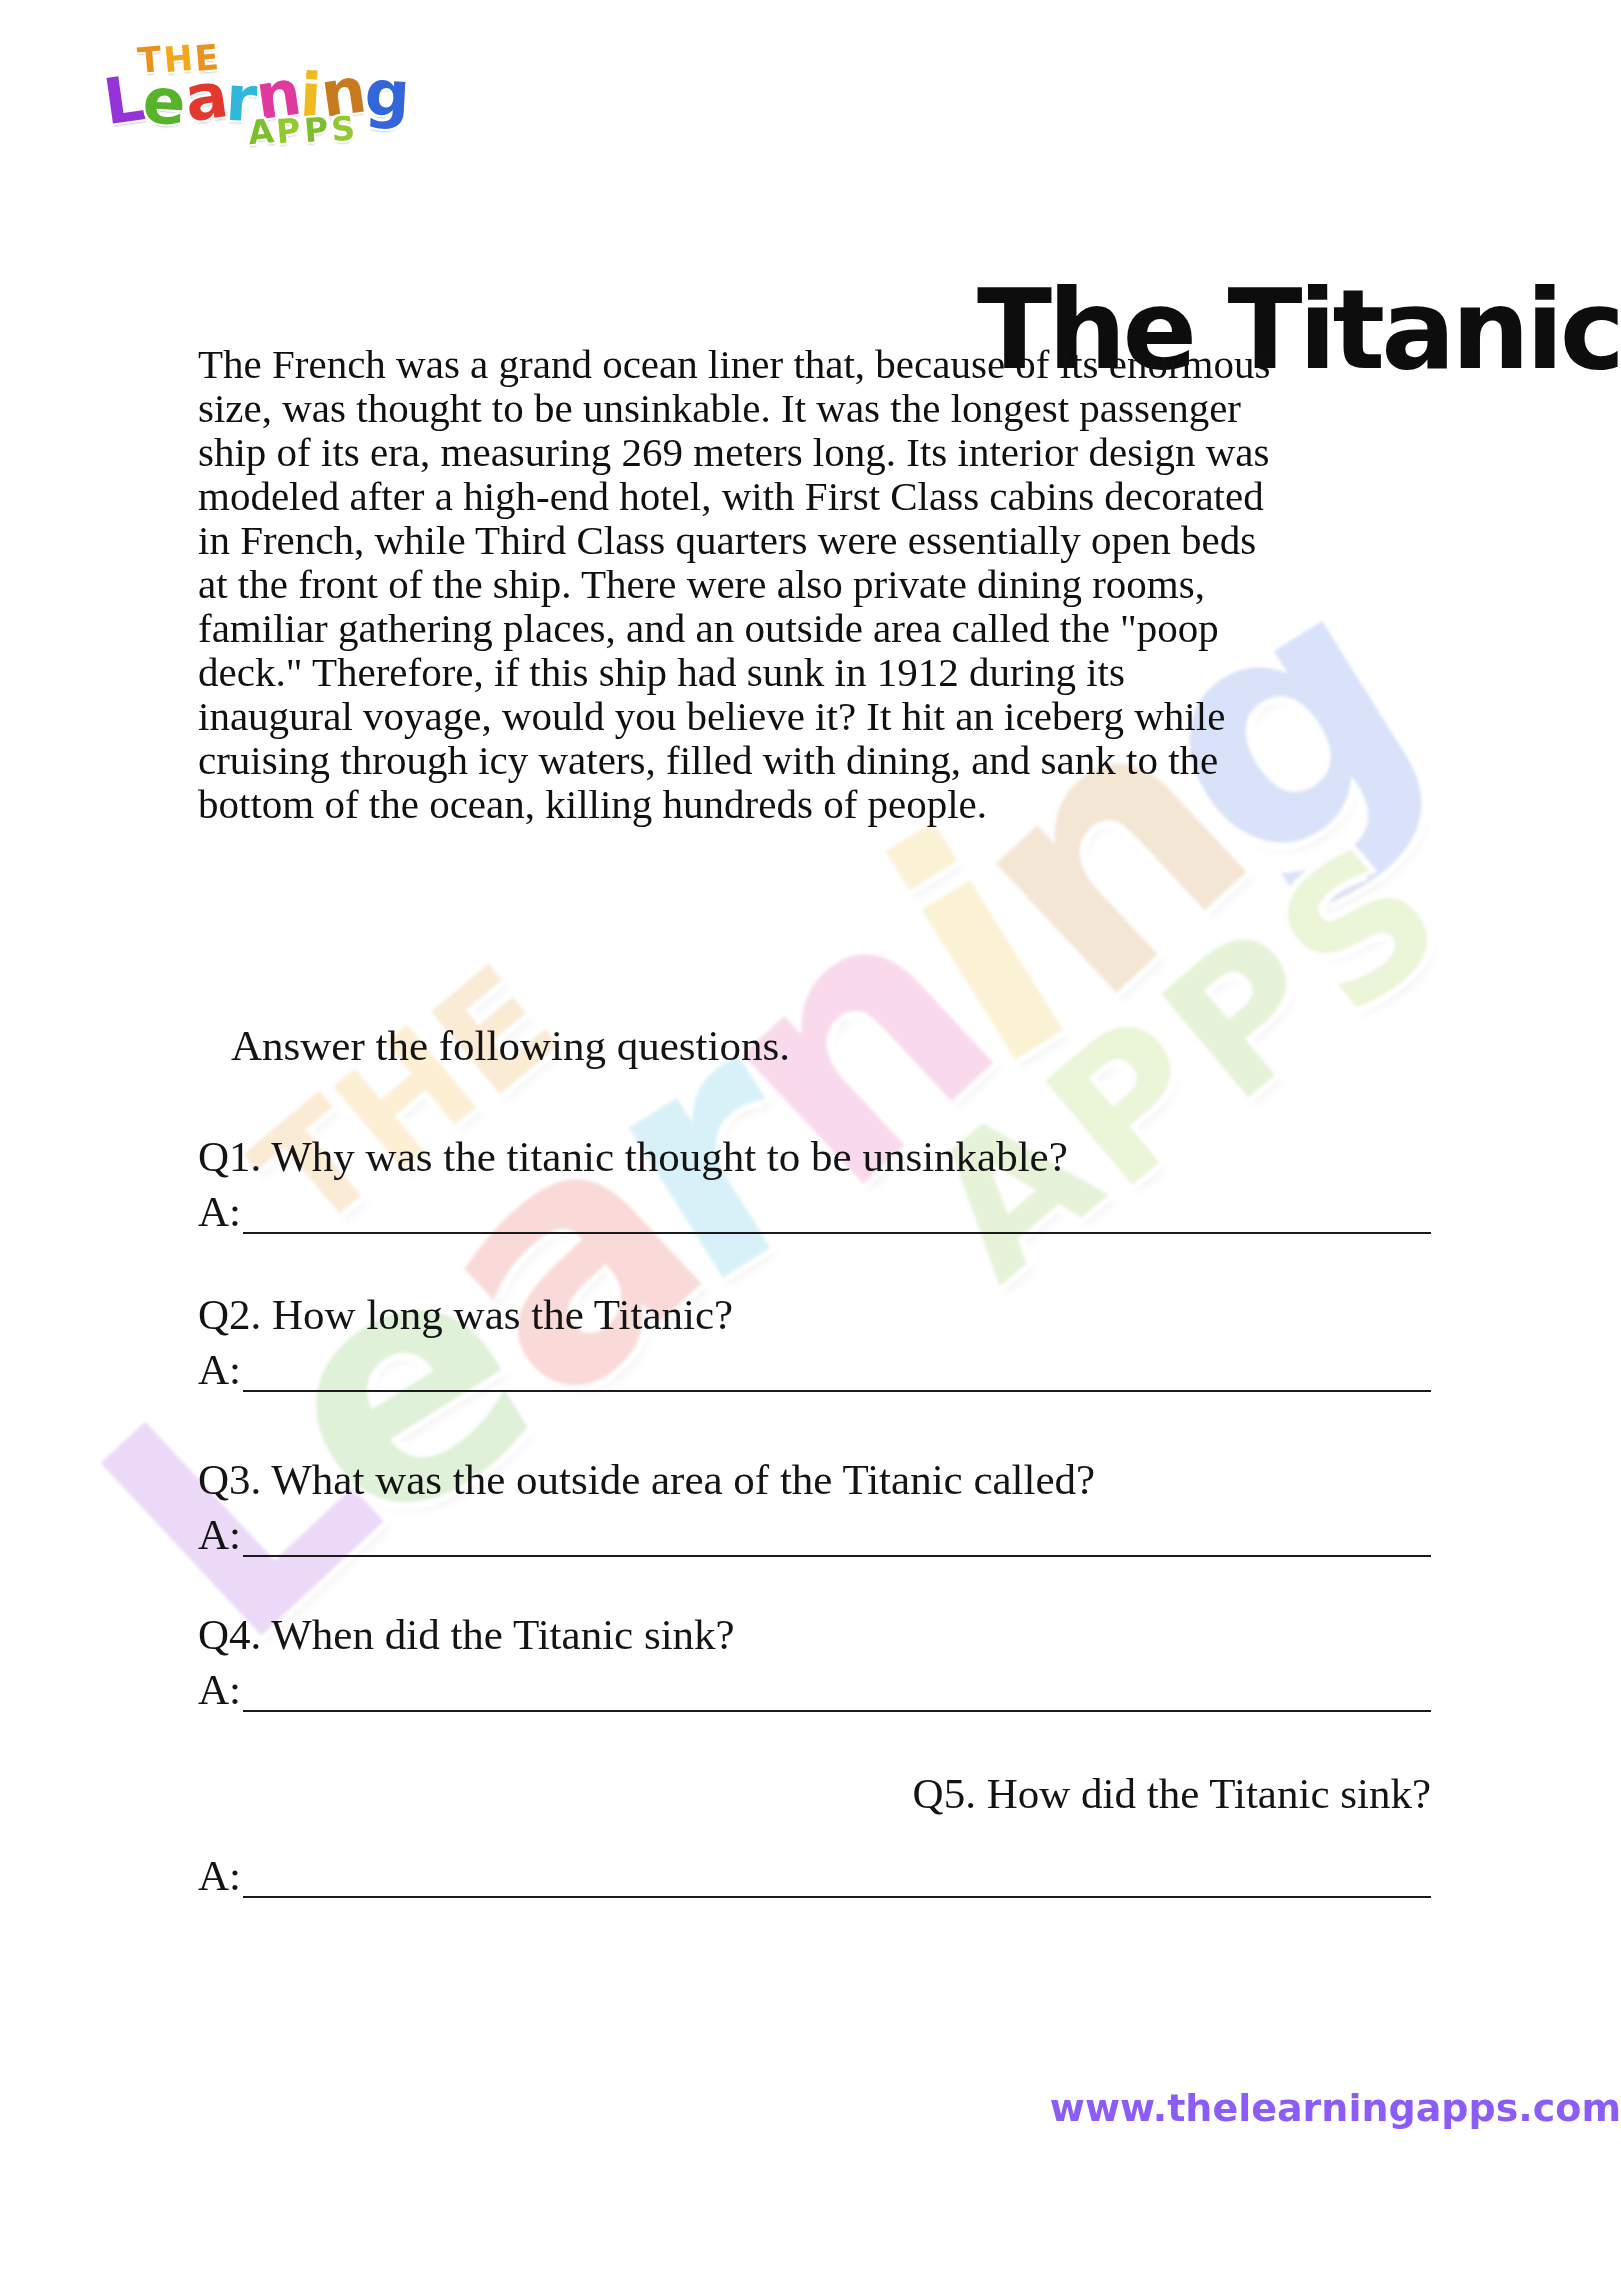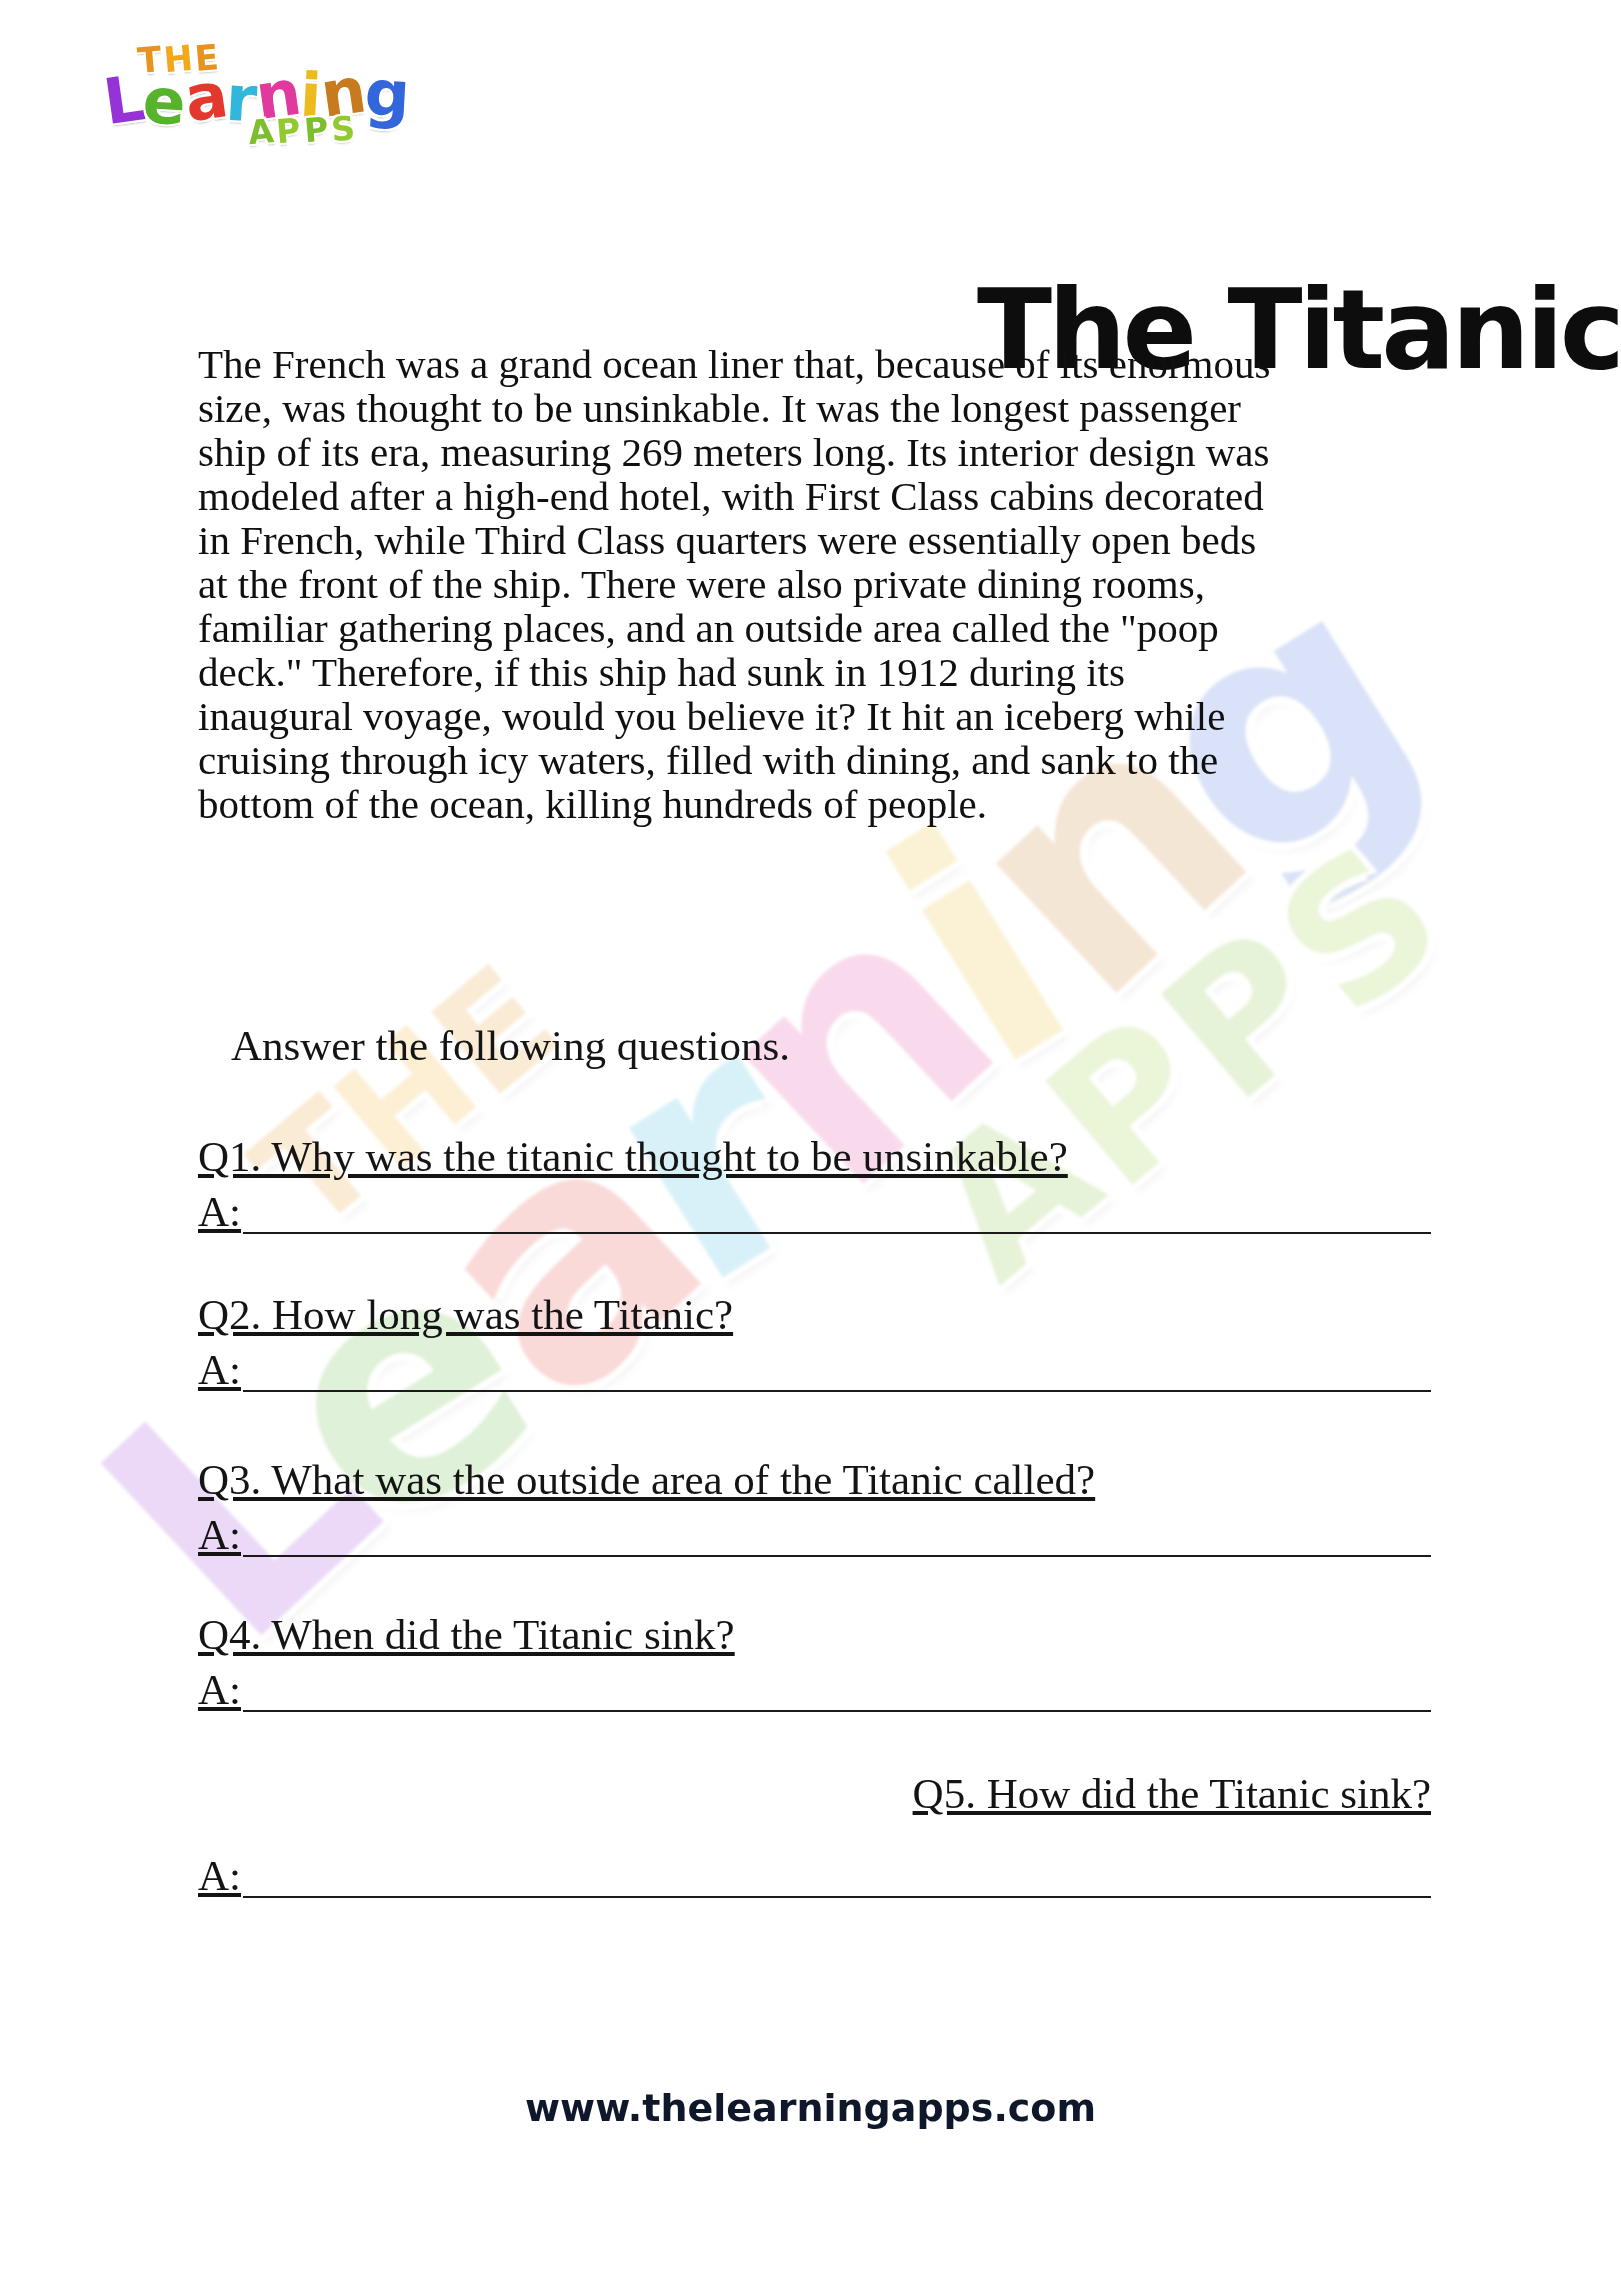--- a/index.html
+++ b/index.html
@@ -71,40 +71,40 @@
   .pline { white-space:nowrap; }
 
   
   .instructions {
     position:absolute; left:198px; top:1021px;
     font-size:43px; line-height:49px;margin-left:33px;
   }
 
   
   .questions { position:absolute; left:198px; top:0; width:1233px; height:2293px; }
-  .qa { position:absolute; left:0; width:100%;text-decoration:underline; }
+  .qa { position:absolute; left:0; width:100%; }
   .qa:nth-child(1) { top:1132px; }
   .qa:nth-child(2) { top:1290px; }
   .qa:nth-child(3) { top:1455px; }
   .qa:nth-child(4) { top:1610px; }
   .qa:nth-child(5) { top:1769px;text-align:right; }
   .q-label { font-size:43px; line-height:49px; white-space:nowrap; }
   .answer-row { display:flex; align-items:flex-end; margin-top:7.8px; height:45px; }
   .qa:nth-child(5) .answer-row { margin-top:35px; }
   .a-prefix { font-size:43px; line-height:45px; }
   .a-line { flex:1; border-bottom:2.9px solid #1a1a1a; height:39px; margin-left:2px; }
 
   
   .footer {
     position:absolute; top:2086px; left:0; width:100%;
-    text-align:center;
+    text-align:right;
     font-family:"DejaVu Sans", sans-serif;
     font-weight:bold;
     font-size:38px;
-    color:#0f172a;
+    color:#8b5cf6;
   }
 </style>
 </head>
 <body>
 
 <div class="watermark" aria-hidden="true">
   <div class="row-the"><span class="bl" style="color: rgb(232, 147, 31);">T</span><span class="bl" style="color: rgb(242, 168, 24);">H</span><span class="bl" style="color: rgb(232, 147, 31);">E</span></div>
   <div class="row-learning"><span class="bl" style="color: rgb(150, 51, 214);">L</span><span class="bl" style="color: rgb(86, 179, 43);">e</span><span class="bl" style="color: rgb(226, 56, 46);">a</span><span class="bl" style="color: rgb(48, 183, 219);">r</span><span class="bl" style="color: rgb(224, 58, 158);">n</span><span class="bl" style="color: rgb(237, 186, 31);">i</span><span class="bl" style="color: rgb(200, 122, 31);">n</span><span class="bl" style="color: rgb(51, 101, 219);">g</span></div>
   <div class="row-apps"><span class="bl" style="color: rgb(125, 190, 46);">A</span><span class="bl" style="color: rgb(147, 201, 48);">P</span><span class="bl" style="color: rgb(125, 190, 46);">P</span><span class="bl" style="color: rgb(147, 201, 48);">S</span></div>
 </div>

